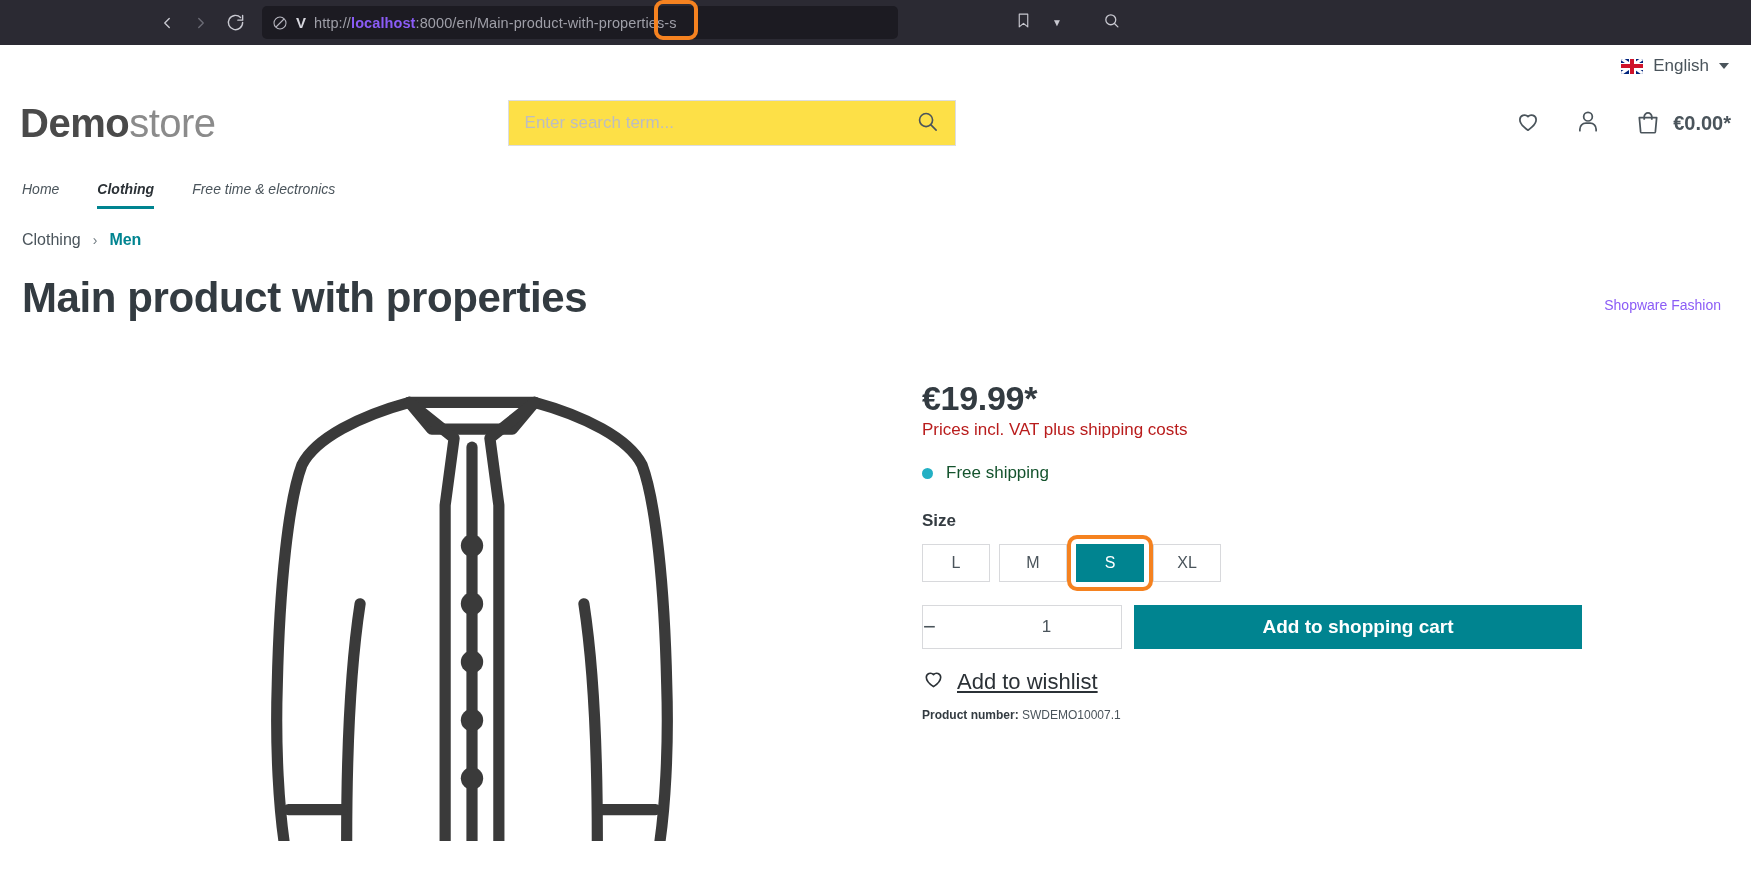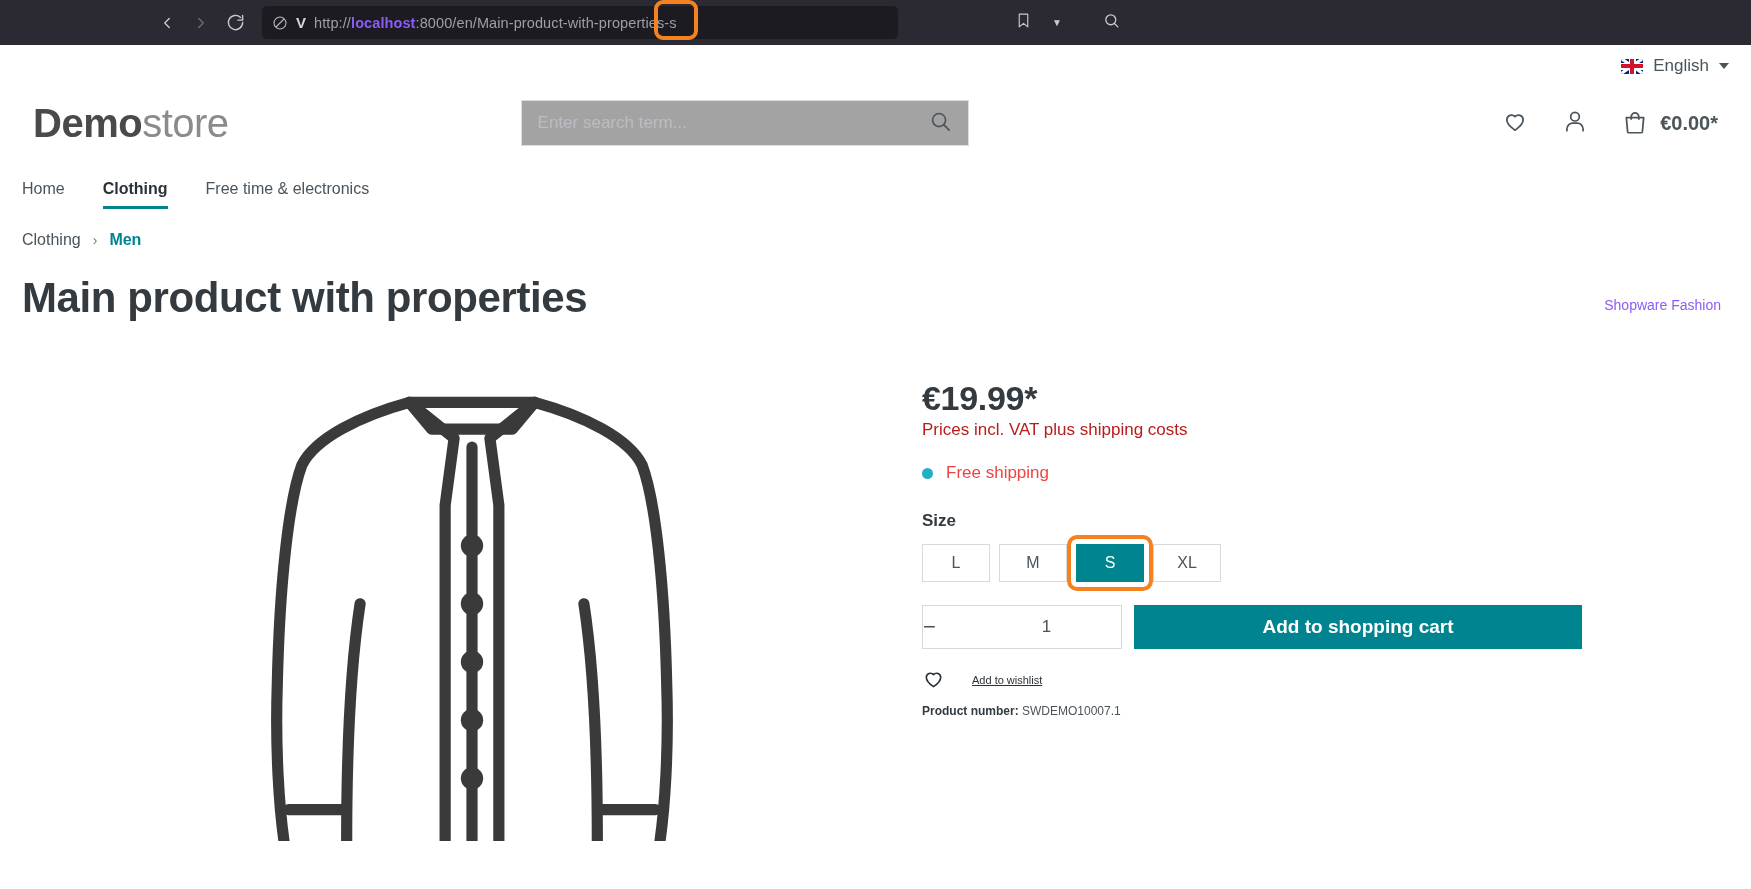--- a/index.html
+++ b/index.html
@@ -114,38 +114,38 @@
   .flag .white-h { left:0; right:0; top: 4px; height: 7px; }
   .flag .white-v { top:0; bottom:0; left: 7.5px; width: 7px; }
   .caret-down {
     width:0;height:0;border-left:5px solid transparent;border-right:5px solid transparent;
     border-top:6px solid #4a545b;
   }
 
   
   .header {
     display: flex; align-items: center;
-    padding: 0 33px;
+    padding: 0 20px;
     height: 72px;
   }
   .logo {
     font-size: 40px;
     letter-spacing: -0.5px;
     color: #8b8b8b;
     font-weight: 300;
     line-height: 1;
   }
   .logo b { color: #4a4a4a; font-weight: 700; }
 
   .search-wrap {
     margin-left: 292px;
     width: 448px;
     height: 46px;
     border: 1px solid #dcdde0;
-    background: #a3a3a3;
+    background: #fde047;
     display: flex; align-items: center;
     padding: 0 12px 0 16px;
   }
   .search-wrap input {
     flex: 1;
     border: none; outline: none;
     font-size: 17px;
     color: #4a545b;
     font-family: inherit;
     background: transparent;
@@ -162,25 +162,26 @@
   .cart-box { display:flex; align-items:center; gap: 12px; }
   .cart-price { font-size: 20px; font-weight: 700; color: #4a545b; }
 
   
   .mainnav {
     display: flex; align-items: flex-end; gap: 38px;
     padding: 8px 22px 0 22px;
     height: 50px;
   }
   .navitem {
-    font-size: 16px;
+    font-size: 14px;
     color: #4a545b;
     padding-bottom: 8px;
     border-bottom: 3px solid transparent;
     line-height: 1.2;
+    font-style: italic;
   }
   .navitem.active { font-weight: 700; color: #2b3136; border-bottom-color: #008490; }
 
   
   .breadcrumb {
     display: flex; align-items: center; gap: 12px;
     padding: 22px 22px 0 22px;
     font-size: 16px;
     color: #4a545b;
   }
@@ -237,21 +238,21 @@
   }
   .vat-line {
     margin-top: 5px;
     font-size: 17px;
     color: #b91c1c;
   }
   .delivery {
     margin-top: 23px;
     display: flex; align-items: center; gap: 13px;
     font-size: 17px;
-    color: #ef4444;
+    color: #14532d;
   }
   .dot { width: 11px; height: 11px; border-radius: 50%; background: #23b0c4; }
 
   .size-label {
     margin-top: 28px;
     font-size: 17px;
     font-weight: 700;
     color: #333b41;
   }
   .size-options {
@@ -313,23 +314,23 @@
     border: none;
     color: #fff;
     font-size: 19px;
     font-weight: 700;
     font-family: inherit;
     display: flex; align-items: center; justify-content: center;
   }
 
   .wishlist {
     margin-top: 18px;
-    display: flex; align-items: center; gap: 27px;
+    display: flex; align-items: center; gap: 12px;
     color: #2b3136;
-    font-size: 11px;
+    font-size: 22px;
   }
   .wishlist .lbl { text-decoration: underline; }
   .prodnum {
     margin-top: 12px;
     font-size: 12px;
     color: #4a545b;
   }
   .prodnum b { color: #333b41; font-weight: 700; }
 </style>
 </head>

